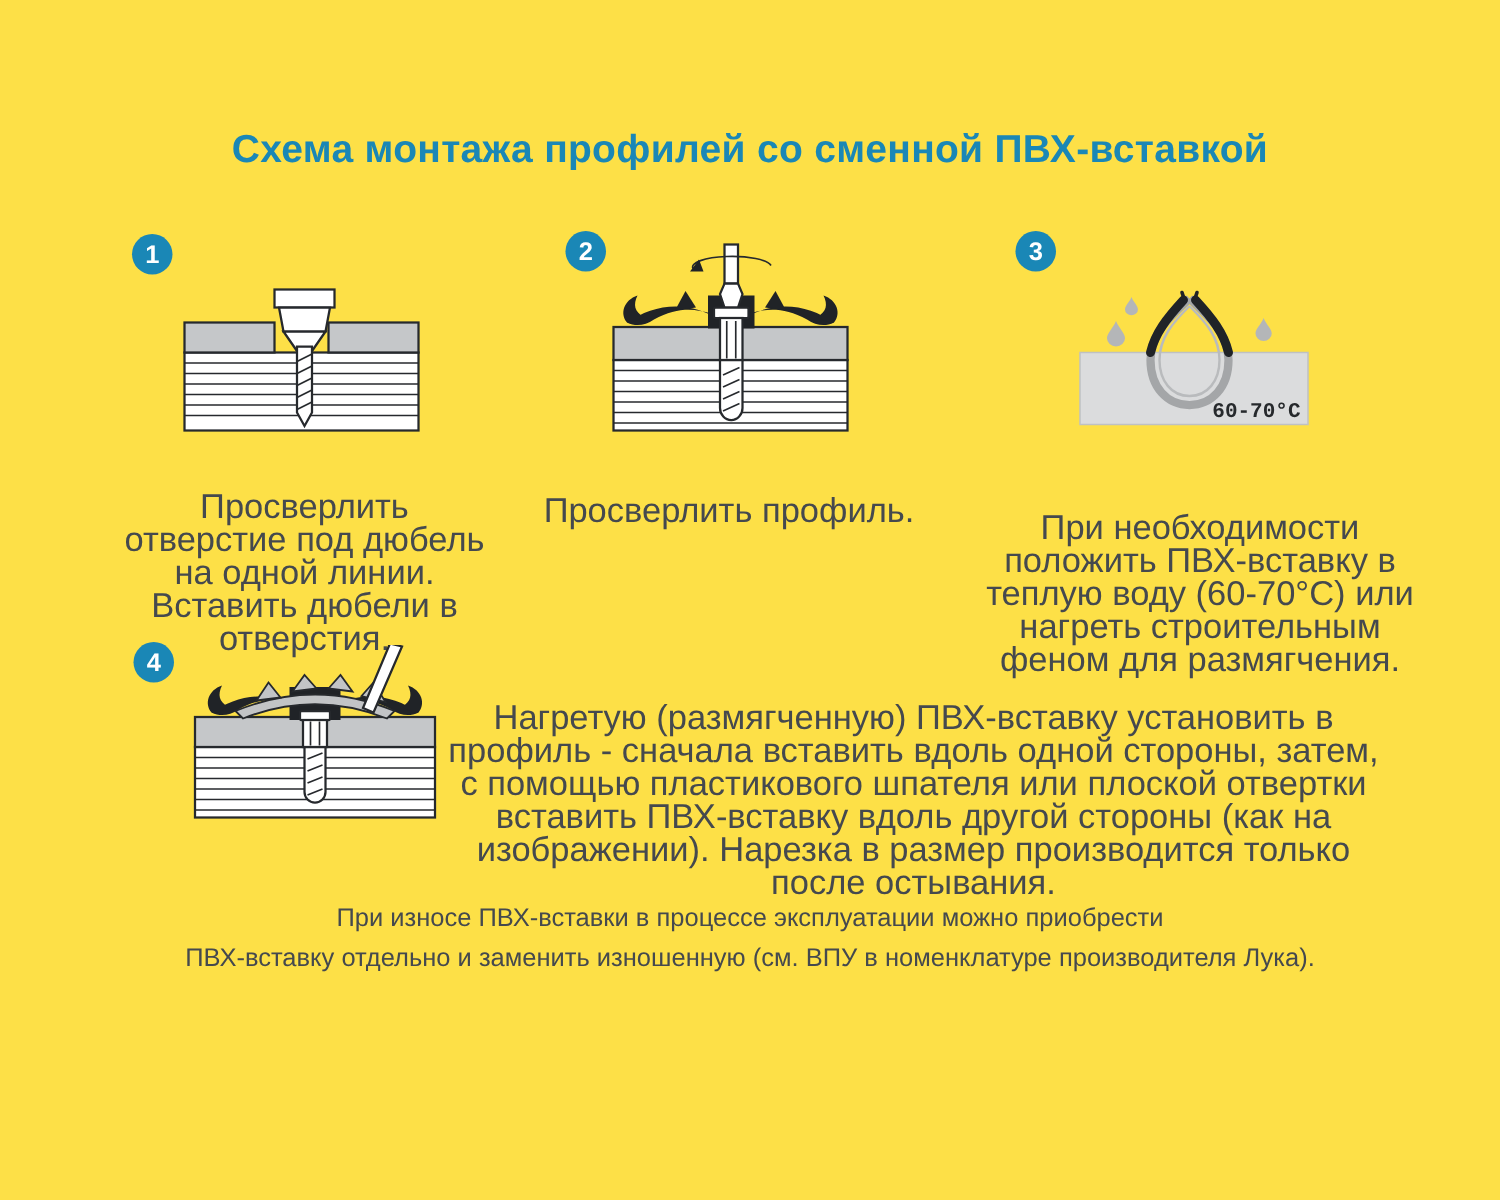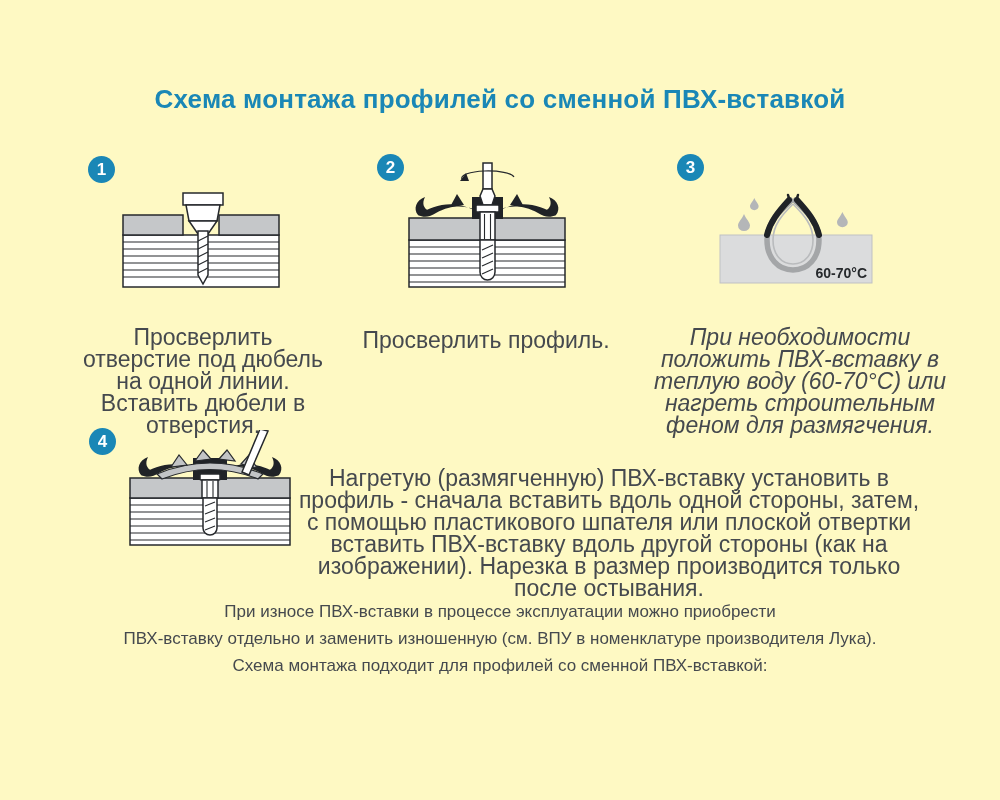--- a/index.html
+++ b/index.html
@@ -1,38 +1,38 @@
 <!DOCTYPE html>
 <html><head>
 <meta charset="utf-8">
 <style>
   * { margin:0; padding:0; box-sizing:border-box; }
   html,body { background:#ffffff; }
   .page {
     position:relative;
     width:1000px; height:800px;
-    background:#fef9c3;
+    background:#fde047;
     font-family:"Liberation Sans", sans-serif;
     overflow:hidden;
   }
   .title {
     position:absolute; left:0; top:84px; width:100%;
     text-align:center;
     font-size:26px; font-weight:bold; color:#1a87b6;
     letter-spacing:0.2px;
   }
   .badge {
     position:absolute;
     width:27px; height:27px; border-radius:50%;
     background:#1a87b6; color:#ffffff;
     font-size:17px; font-weight:bold;
     display:flex; align-items:center; justify-content:center;
     line-height:1;
   }
-  .illus { position:absolute; }
+  .illus { position:absolute;font-family:Liberation Mono, monospace; }
   .caption {
     position:absolute;
     font-size:23px; line-height:22px; color:#45494e;
     text-align:center;
   }
   .footer {
     position:absolute; left:0; top:598px; width:100%;
     text-align:center;
     font-size:17px; line-height:27px; color:#45494e;
   }
@@ -149,21 +149,21 @@
       </g>
 
       <g fill="#b4b6b8">
         <path transform="translate(22,22)" d="M6,0 C8,5 12,8 12,11.5 A6,5.5 0 1 1 0,11.5 C0,8 4,5 6,0 Z"></path>
         <path transform="translate(34,6) scale(0.72)" d="M6,0 C8,5 12,8 12,11.5 A6,5.5 0 1 1 0,11.5 C0,8 4,5 6,0 Z"></path>
         <path transform="translate(121,20) scale(0.9)" d="M6,0 C8,5 12,8 12,11.5 A6,5.5 0 1 1 0,11.5 C0,8 4,5 6,0 Z"></path>
       </g>
       <text x="151" y="86" text-anchor="end" font-size="14" font-weight="bold" fill="#26292c">60-70°C</text>
     </svg>
   </div>
-  <div class="caption" style="left:645px; top:326px; width:310px;font-style:italic;">При необходимости положить ПВХ-вставку в теплую воду (60-70°C) или нагреть строительным феном для размягчения.</div>
+  <div class="caption" style="left:645px; top:340px; width:310px;">При необходимости положить ПВХ-вставку в теплую воду (60-70°C) или нагреть строительным феном для размягчения.</div>
 
   <div class="badge" style="left:89px; top:428px;">4</div>
   <div class="illus" style="left:127px; top:430px;">
     <svg width="166" height="118" viewBox="0 0 166 118">
 
       <rect class="stroke" x="3" y="68" width="160" height="47"></rect>
       <g class="thin">
         <line x1="3" y1="75" x2="163" y2="75"></line>
           <line x1="3" y1="82" x2="163" y2="82"></line>
         <line x1="3" y1="89" x2="163" y2="89"></line>
@@ -205,16 +205,15 @@
         <line x1="78" y1="92" x2="88" y2="88"></line>
           <line x1="78" y1="100" x2="88" y2="96"></line>
       </g>
     </svg>
   </div>
   <div class="caption" style="left:294px; top:467px; width:630px;">Нагретую (размягченную) ПВХ-вставку установить в профиль - сначала вставить вдоль одной стороны, затем, с помощью пластикового шпателя или плоской отвертки вставить ПВХ-вставку вдоль другой стороны (как на изображении). Нарезка в размер производится только после остывания.</div>
 
   <div class="footer">
     <div>При износе ПВХ-вставки в процессе эксплуатации можно приобрести</div>
     <div>ПВХ-вставку отдельно и заменить изношенную (см. ВПУ в номенклатуре производителя Лука).</div>
-    <div>Схема монтажа подходит для профилей со сменной ПВХ-вставкой:</div>
   </div>
 
 </div>
 
 </body></html>

